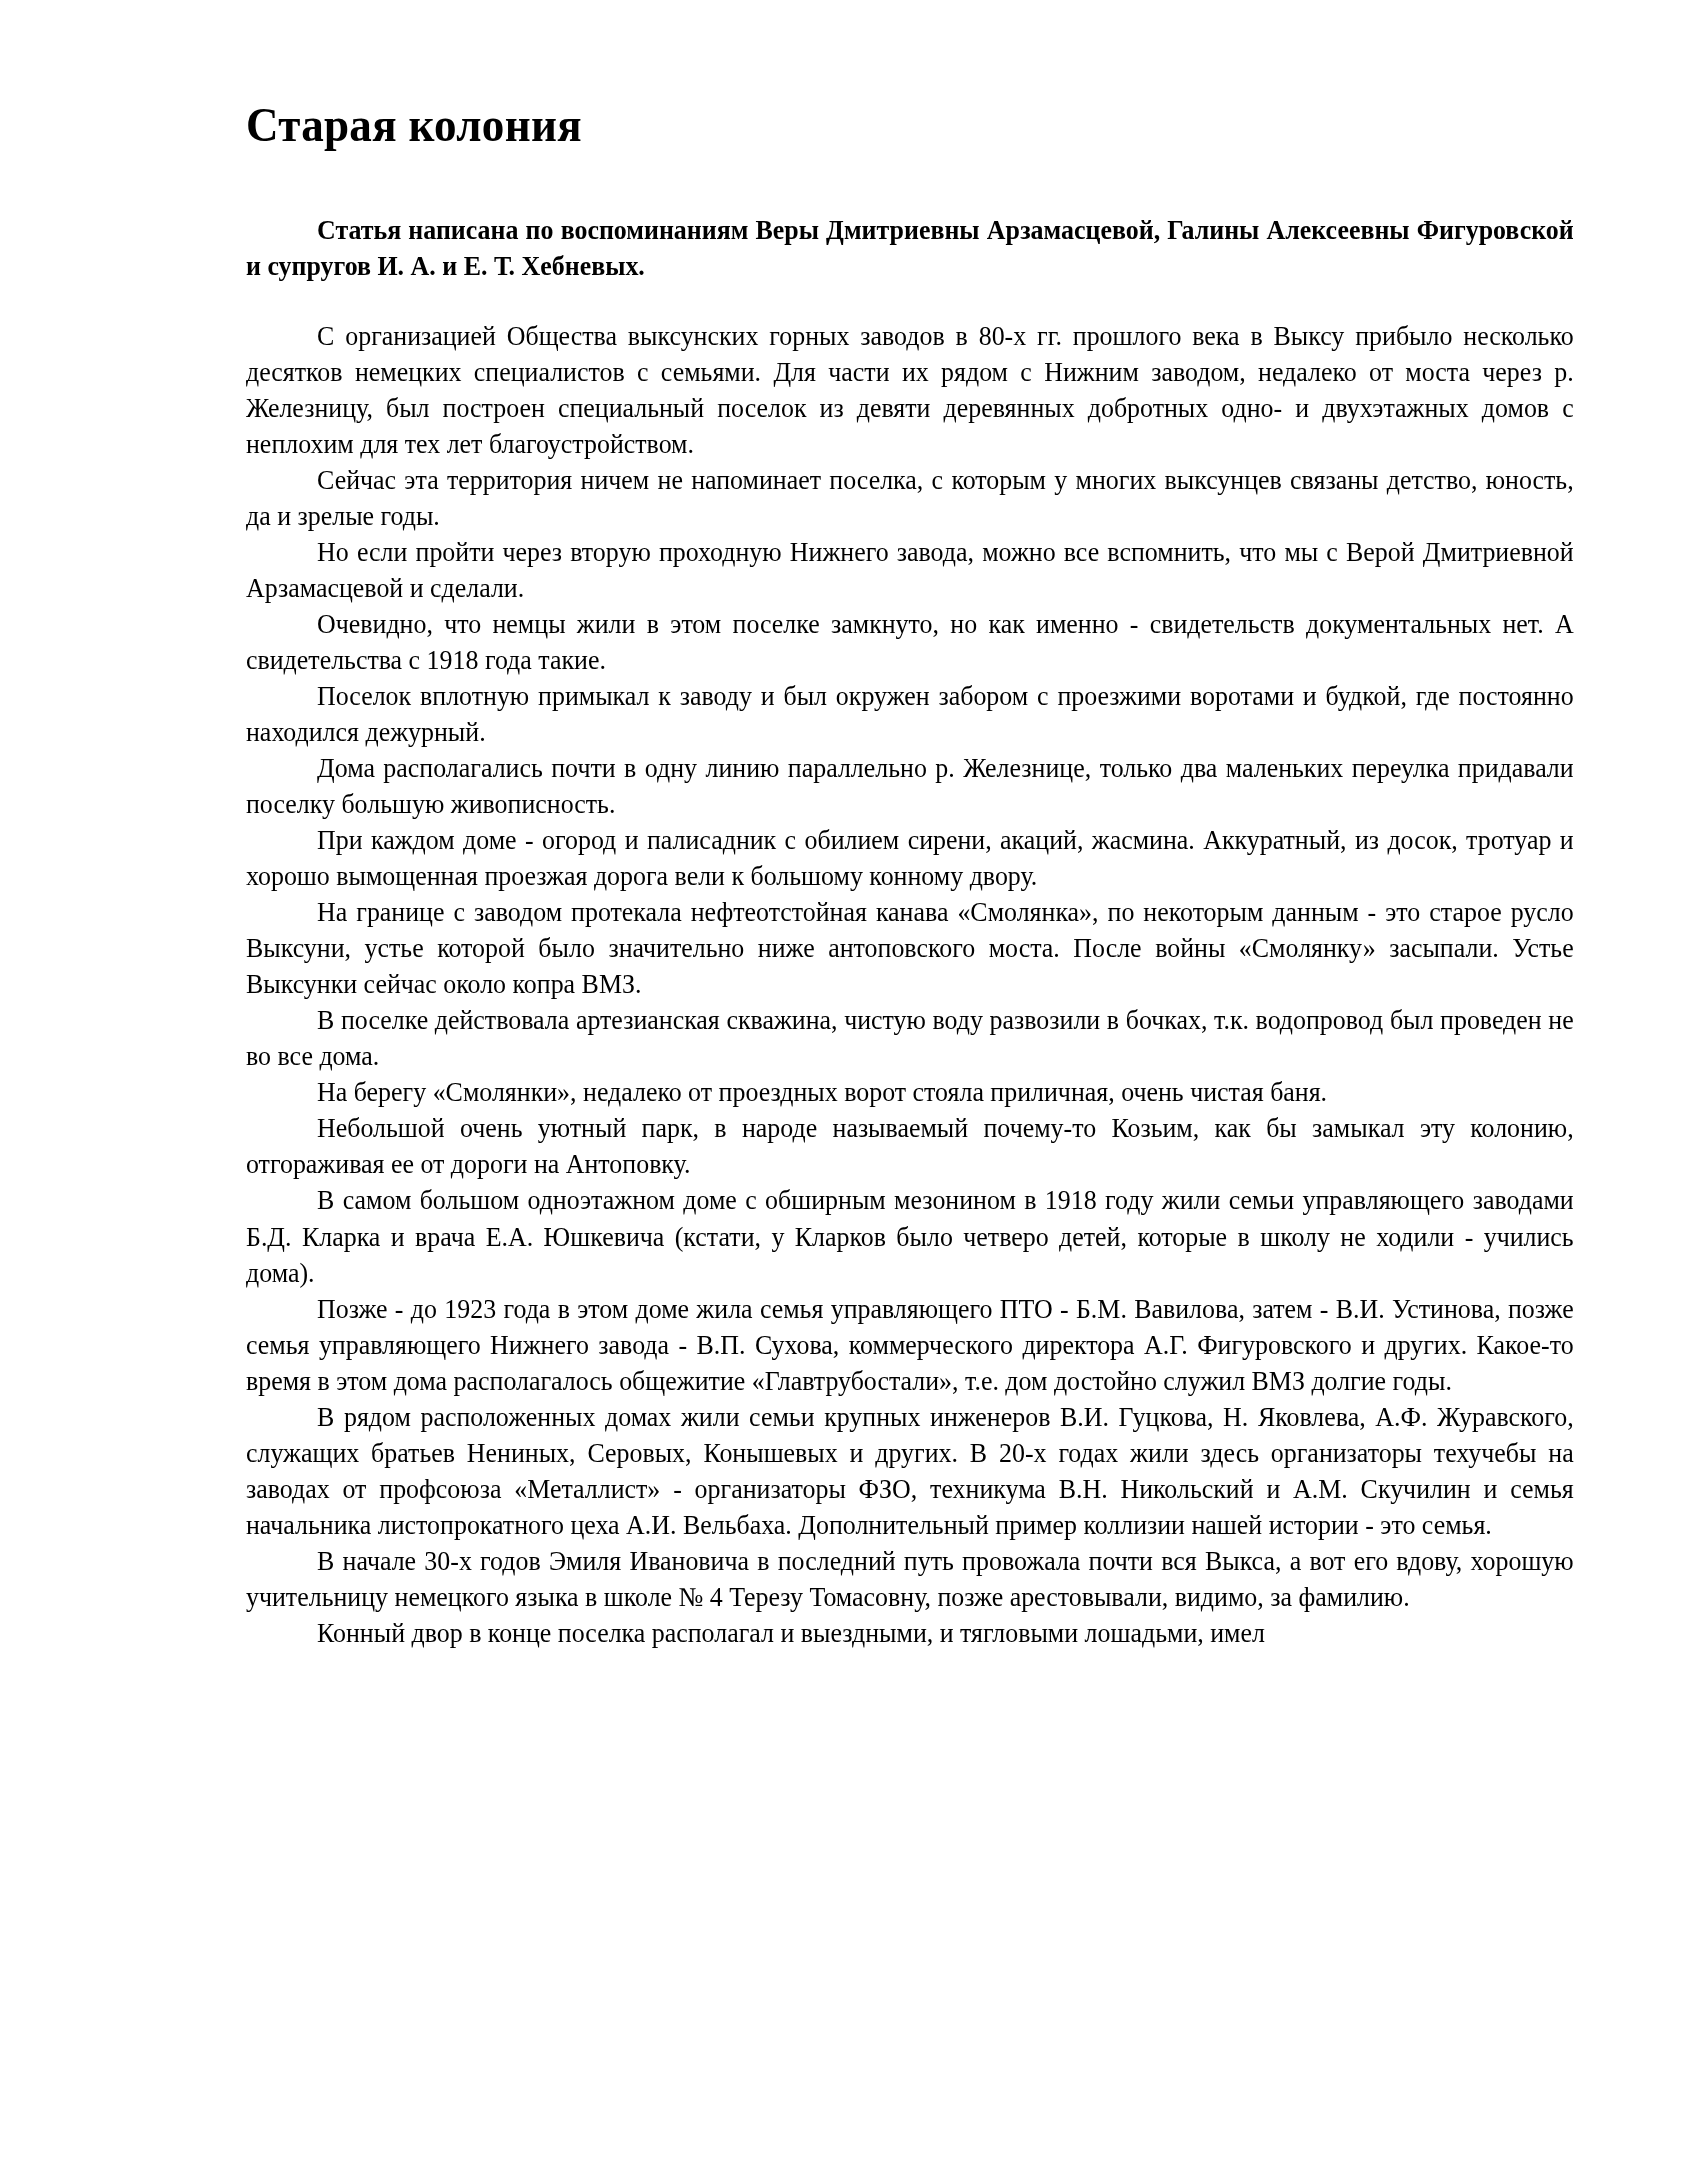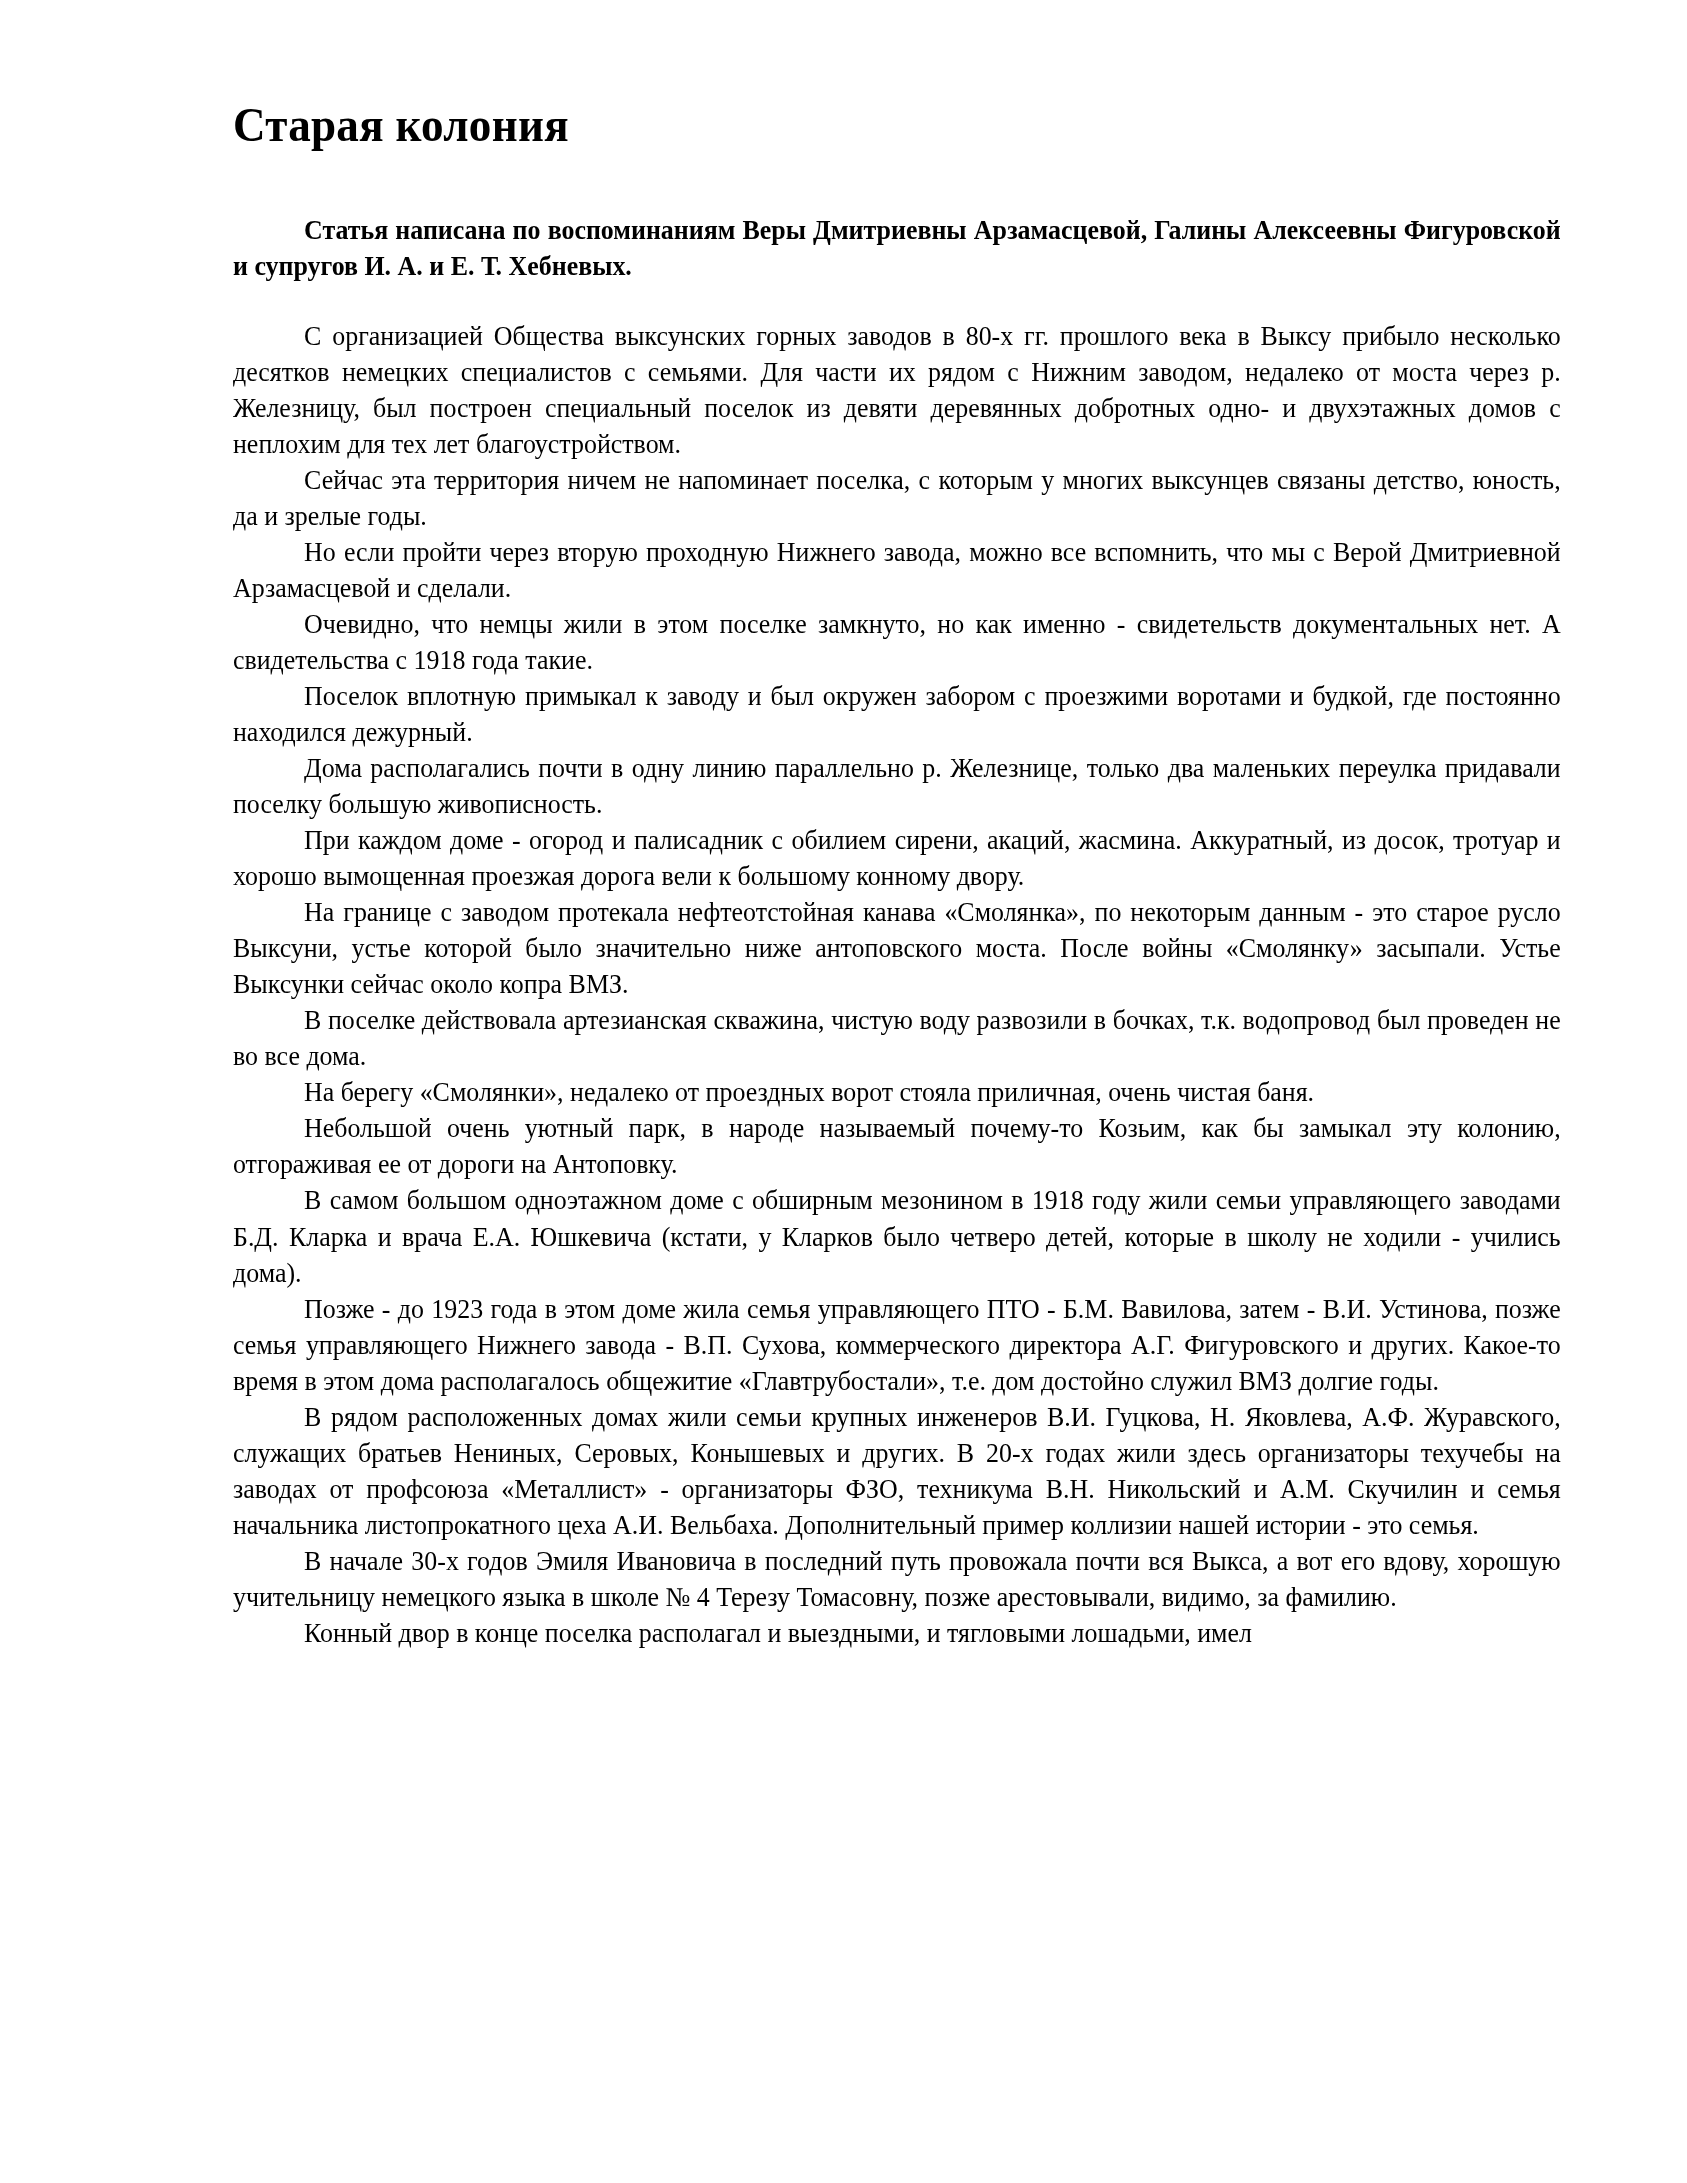--- a/index.html
+++ b/index.html
@@ -19,21 +19,21 @@
     position: relative;
     width: 1688px;
     height: 2183px;
     background: #ffffff;
     box-sizing: border-box;
     overflow: hidden;
   }
 
   .content {
     position: absolute;
-    left: 233px;
+    left: 246px;
     top: 99px;
     width: 1330px;
   }
 
   .doc-title {
     font-size: 49px;
     font-weight: bold;
     line-height: 1.08;
     letter-spacing: 0.3px;
     margin: 0 0 61px 0;

